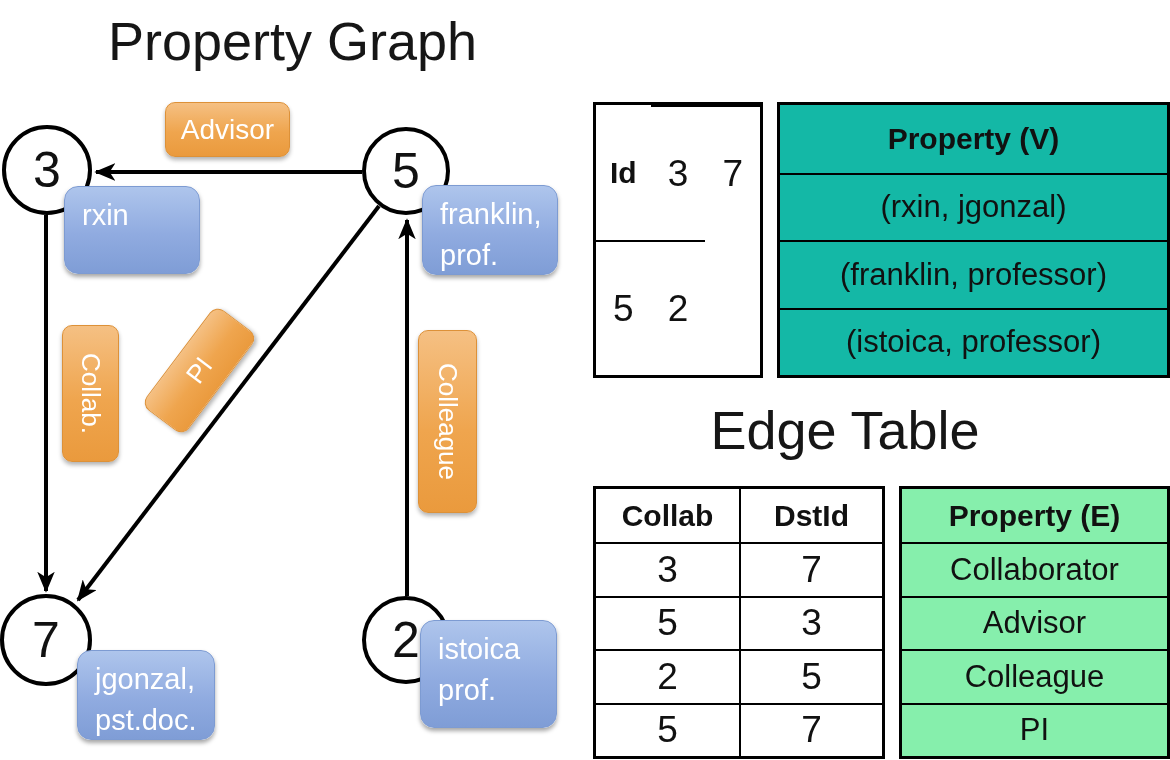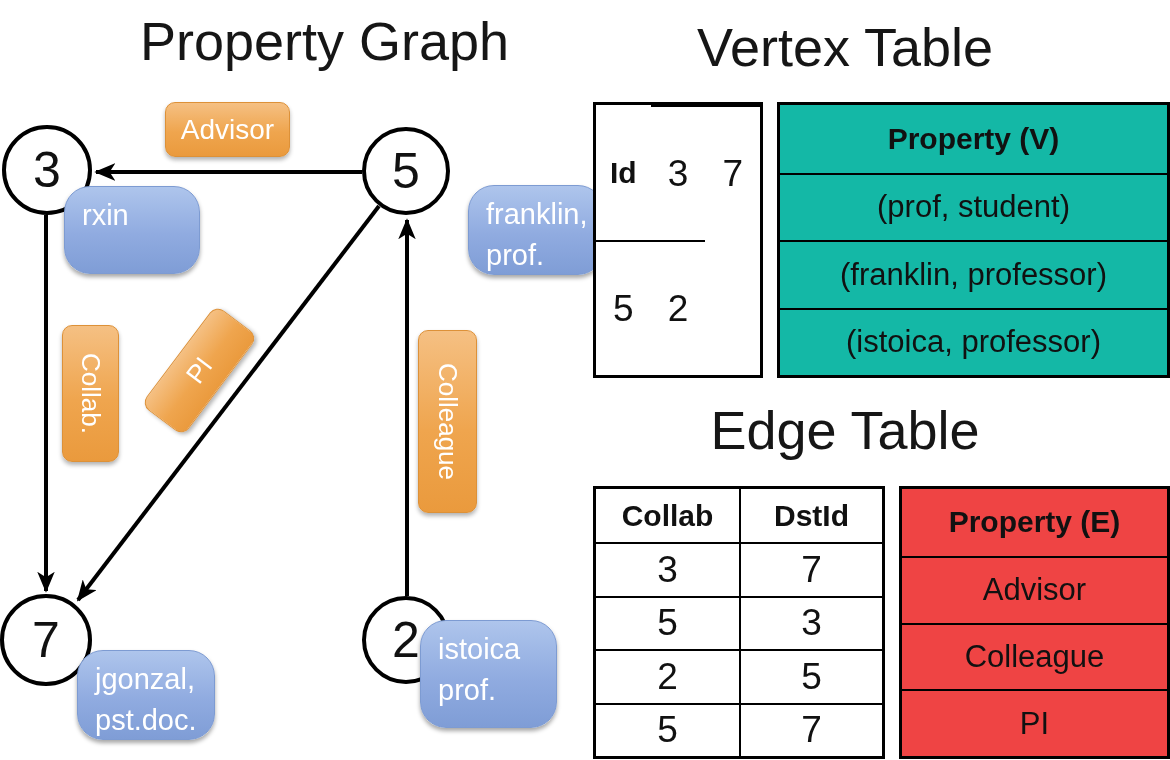--- a/index.html
+++ b/index.html
@@ -4,44 +4,44 @@
 <style>
   html,body { margin:0; padding:0; background:#fff; }
   .canvas {
     position:relative; width:1170px; height:760px; background:#fff;
     font-family:"Liberation Sans", sans-serif; color:#141414; overflow:hidden;
   }
   .title {
     position:absolute; text-align:center; font-size:54px; font-weight:300;
     letter-spacing:0px; color:#161616; white-space:nowrap;
   }
-  .title-graph  { left:0;   top:10px;  width:585px;padding-left:32px; }
+  .title-graph  { left:0;   top:10px;  width:585px; }
   .title-vertex { left:585px; top:16px;  width:520px; }
   .title-edge   { left:585px; top:399px; width:520px; }
 
   
   svg.edges { position:absolute; left:0; top:0; }
   .node {
     position:absolute; background:#fff; border:4px solid #000; border-radius:50%;
     display:flex; align-items:center; justify-content:center;
     font-size:50px; font-weight:300; color:#111; box-sizing:border-box;
   }
   .n3 { left:2px;   top:125px; width:90px; height:90px; }
   .n5 { left:362px; top:127px; width:88px; height:88px; }
   .n7 { left:0px;   top:594px; width:92px; height:92px; }
   .n2 { left:362px; top:596px; width:88px; height:88px; }
 
   .vbox {
-    position:absolute; box-sizing:border-box; border-radius:26px;
+    position:absolute; box-sizing:border-box; border-radius:14px;
     background:linear-gradient(180deg,#aec5ec 0%, #90abe0 55%, #7f9dd6 100%);
     border:1px solid #7d9bd2; box-shadow:0 3px 4px rgba(0,0,0,0.35);
     color:#fff; font-size:29px; line-height:1.42; padding:8px 0 0 17px;
   }
   .vbox-rxin     { left:64px;  top:186px; width:136px; height:88px; }
-  .vbox-franklin { left:422px; top:185px; width:136px; height:90px;margin-left:46px; }
+  .vbox-franklin { left:422px; top:185px; width:136px; height:90px; }
   .vbox-jgonzal  { left:77px;  top:650px; width:138px; height:90px; }
   .vbox-istoica  { left:420px; top:620px; width:137px; height:108px; }
 
   .elabel {
     position:absolute; box-sizing:border-box; border-radius:10px;
     background:linear-gradient(180deg,#f5c083 0%, #efa54e 55%, #ea9a3d 100%);
     border:1px solid #dd9138; box-shadow:0 3px 4px rgba(0,0,0,0.3);
     color:#fff; display:flex; align-items:center; justify-content:center;
   }
   .elabel-advisor   { left:165px; top:102px; width:125px; height:55px; font-size:28px; }
@@ -56,41 +56,40 @@
   .tbl-vertex { left:593px; top:102px;  width:577px; height:276px; }
   .tbl-edge   { left:593px; top:486px;  width:577px; height:273px; }
   .sub {
     box-sizing:border-box; border:3px solid #000; background:#fff;
     display:grid; grid-auto-rows:1fr; height:100%;
   }
   .gapcol { width:14px; }
   .col-id   { width:170px; grid-template-columns:1fr 1fr 1fr; }
   .col-vprop{ flex:1; background:#14b8a6; grid-template-columns:1fr; }
   .col-srcdst { width:292px; grid-template-columns:1fr 1fr; }
-  .col-eprop  { flex:1; background:#ef4444; grid-template-columns:1fr; }
+  .col-eprop  { flex:1; background:#86efac; grid-template-columns:1fr; }
   .cell {
     display:flex; align-items:center; justify-content:center;
     font-size:31px; color:#111; white-space:nowrap;
   }
   .cell.hdr { font-weight:bold; font-size:30px; }
   .cell.num { font-size:37px; font-weight:300; }
   
   .col-id .cell:nth-child(n+2),
   .col-vprop .cell:nth-child(n+2),
   .col-eprop .cell:nth-child(n+2) { border-top:2.5px solid #000; }
   .col-srcdst .cell:nth-child(n+3) { border-top:2.5px solid #000; }
   .col-srcdst .cell:nth-child(2n)  { border-left:2.5px solid #000; }
 </style>
 </head>
 <body>
 
 <div class="canvas">
 
   <div class="title title-graph">Property Graph</div>
-  <div class="title title-vertex">Vertex Table</div>
   <div class="title title-edge">Edge Table</div>
 
   <svg class="edges" width="585" height="760" viewBox="0 0 585 760">
     <defs>
       <marker id="arrow" viewBox="0 0 12 10" refX="11" refY="5" markerWidth="21" markerHeight="17.5" orient="auto" markerUnits="userSpaceOnUse">
         <path d="M0,0 L12,5 L0,10 L3.2,5 Z" fill="#000"></path>
       </marker>
     </defs>
     <line x1="362" y1="172" x2="96" y2="172" stroke="#000" stroke-width="4" marker-end="url(#arrow)"></line>
     <line x1="46" y1="215" x2="46" y2="591" stroke="#000" stroke-width="4" marker-end="url(#arrow)"></line>
@@ -144,21 +143,21 @@
     <div class="sub col-id">
       <div class="cell hdr">Id</div>
       <div class="cell num">3</div>
       <div class="cell num">7</div>
       <div class="cell num">5</div>
       <div class="cell num">2</div>
     </div>
     <div class="gapcol"></div>
     <div class="sub col-vprop">
       <div class="cell hdr">Property (V)</div>
-      <div class="cell">(prof, student)</div>
+      <div class="cell">(rxin, jgonzal)</div>
       <div class="cell">(franklin, professor)</div>
       <div class="cell">(istoica, professor)</div>
     </div>
   </div>
 
   <div class="tbl tbl-edge">
     <div class="sub col-srcdst">
       <div class="cell hdr">Collab</div>
       <div class="cell hdr">DstId</div>
       <div class="cell num">3</div>
@@ -166,19 +165,20 @@
       <div class="cell num">5</div>
       <div class="cell num">3</div>
       <div class="cell num">2</div>
       <div class="cell num">5</div>
       <div class="cell num">5</div>
       <div class="cell num">7</div>
     </div>
     <div class="gapcol"></div>
     <div class="sub col-eprop">
       <div class="cell hdr">Property (E)</div>
+      <div class="cell">Collaborator</div>
       <div class="cell">Advisor</div>
       <div class="cell">Colleague</div>
       <div class="cell">PI</div>
     </div>
   </div>
 
 </div>
 
 </body></html>

